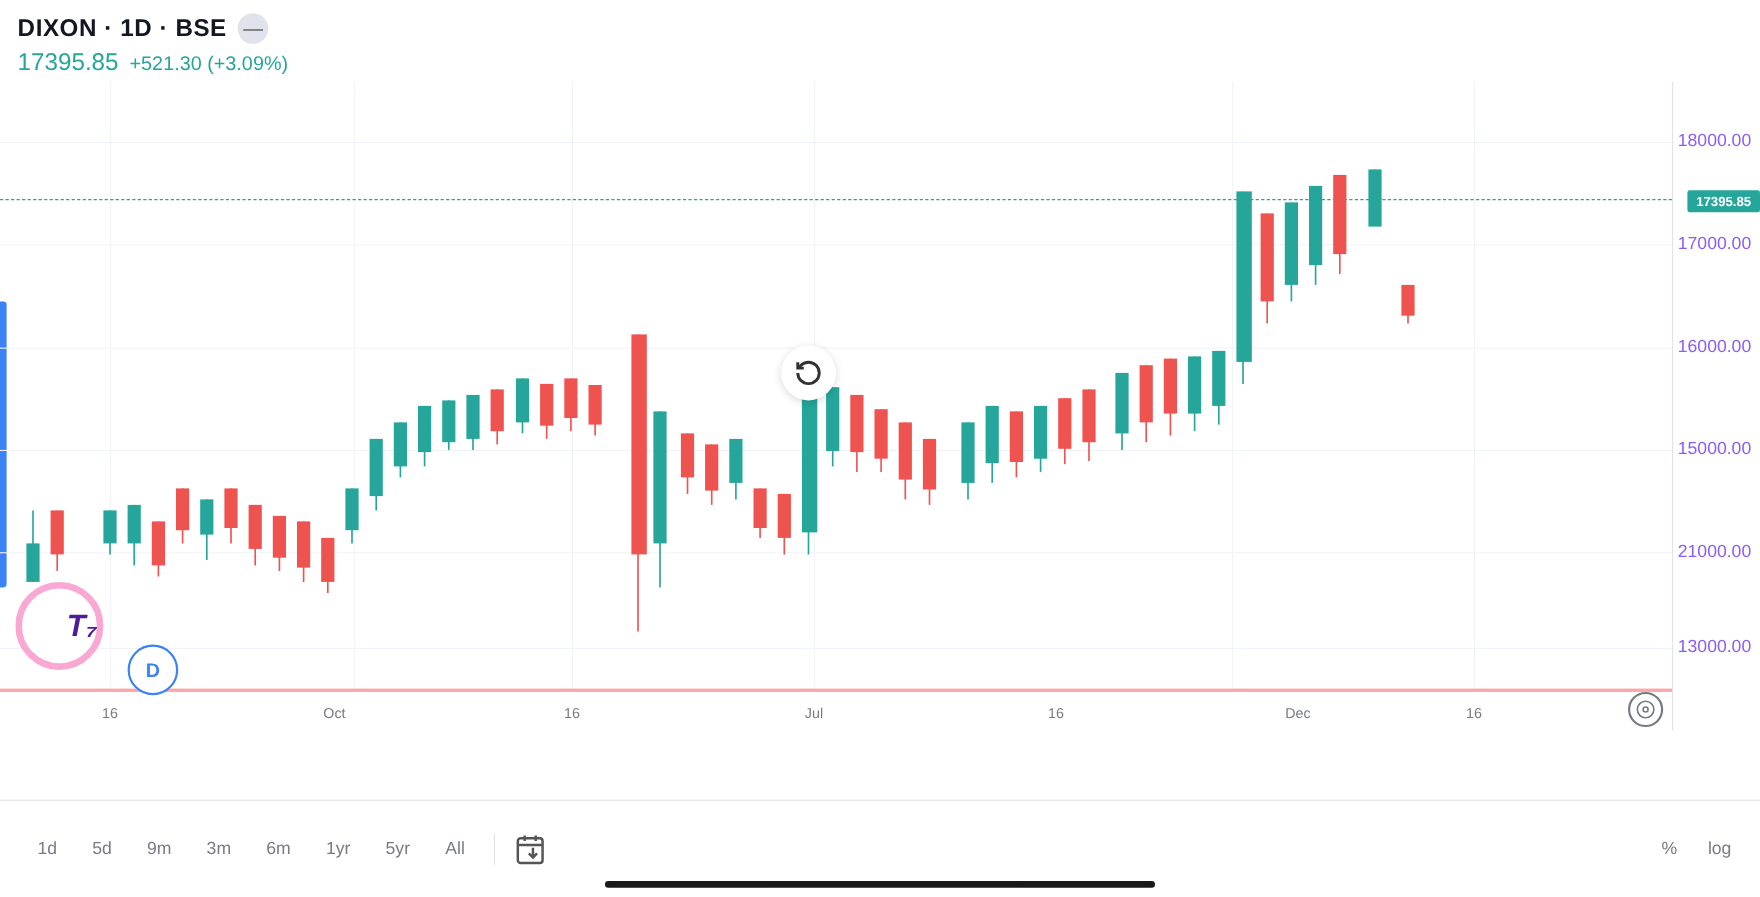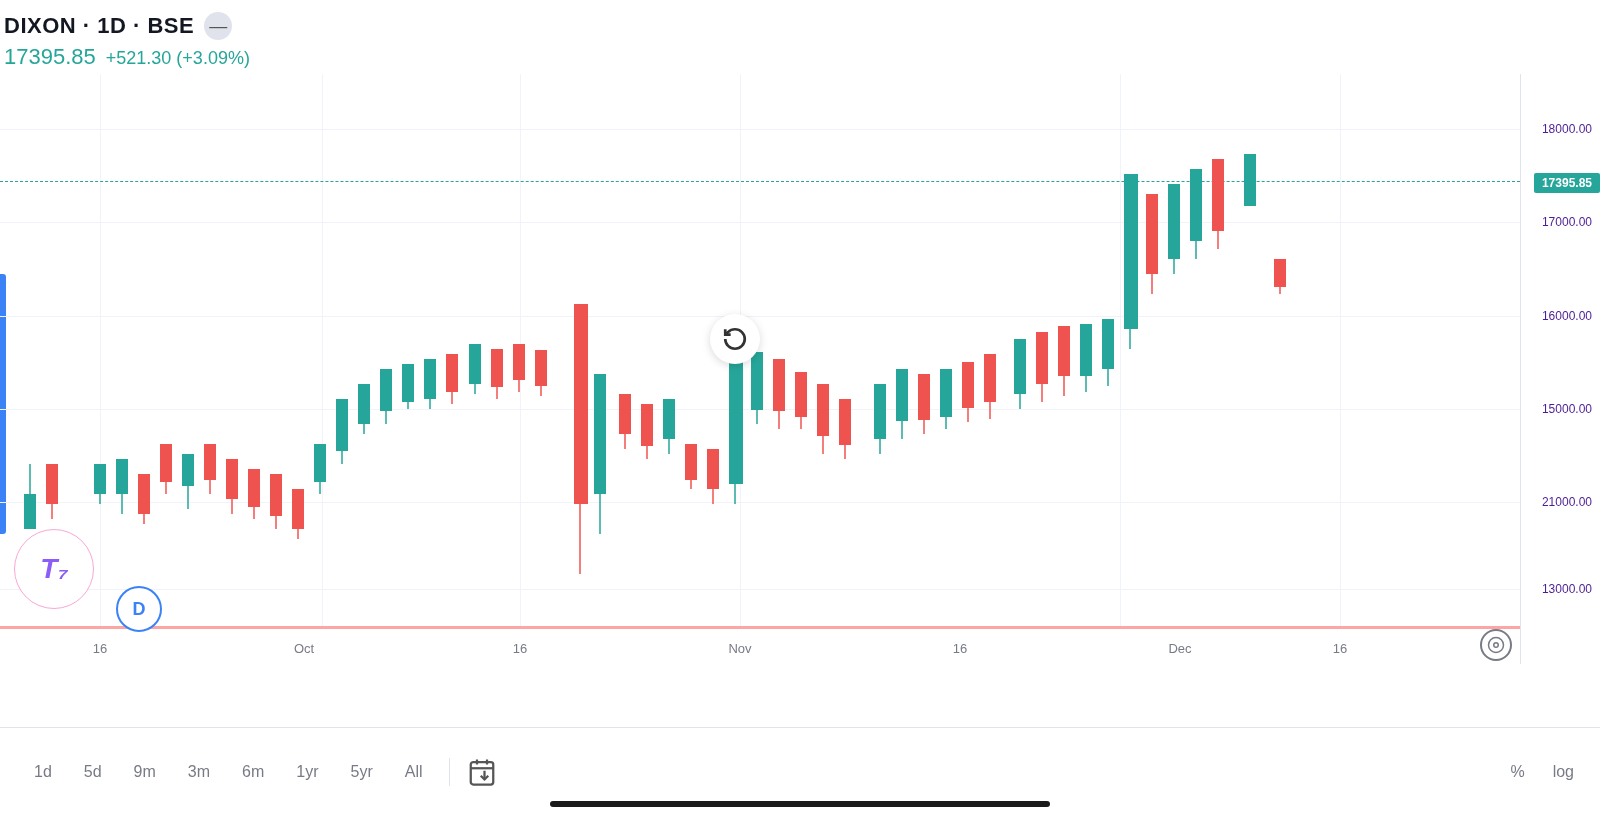--- a/index.html
+++ b/index.html
@@ -7,21 +7,21 @@
       width: 1600px;
       height: 815px;
       background: #ffffff;
       font-family: -apple-system, BlinkMacSystemFont, 'Segoe UI', sans-serif;
       overflow: hidden;
       position: relative;
     }
 
     
     .chart-header {
-      padding: 12px 4px 4px;
+      padding: 12px 16px 4px;
       position: relative;
       z-index: 10;
     }
     .chart-title-row {
       display: flex;
       align-items: center;
       gap: 10px;
       margin-bottom: 4px;
     }
     .chart-title {
@@ -71,22 +71,22 @@
       position: absolute;
       right: 0;
       top: 0;
       width: 80px;
       height: 100%;
       border-left: 1px solid #e0e3eb;
     }
     .y-label {
       position: absolute;
       right: 8px;
-      font-size: 12px;
-      color: #4c1d95;
+      font-size: 16px;
+      color: #8b5cf6;
       transform: translateY(-50%);
       white-space: nowrap;
       margin-left: 15px;
     }
 
     
     .price-badge {
       position: absolute;
       right: 0;
       background: #26a69a;
@@ -168,28 +168,28 @@
       z-index: 20;
     }
 
     
     .tv-logo {
       position: absolute;
       left: 14px;
       width: 80px;
       height: 80px;
       border-radius: 50%;
-      border: 1px solid #f9a8d4;
+      border: 6px solid #f9a8d4;
       background: white;
       display: flex;
       align-items: center;
-      justify-content: center;
+      justify-content: flex-end;
       font-size: 26px;
       font-weight: 900;
-      color: #8b5cf6;
+      color: #4c1d95;
       z-index: 20;
     }
 
     
     .d-badge {
       position: absolute;
       width: 46px;
       height: 46px;
       border-radius: 50%;
       border: 2px solid #3b82f6;
@@ -514,21 +514,21 @@
     <span class="y-label" style="top: 428px;">21000.00</span>
     <span class="y-label" style="top: 515px;">13000.00</span>
 
     <div class="price-badge" style="top: 99px;">17395.85</div>
   </div>
 
   <div class="x-axis">
     <span class="x-label" style="left: 100px;">16</span>
     <span class="x-label" style="left: 304px;">Oct</span>
     <span class="x-label" style="left: 520px;">16</span>
-    <span class="x-label" style="left: 740px;">Nov</span>
+    <span class="x-label" style="left: 740px;">Jul</span>
     <span class="x-label" style="left: 960px;">16</span>
     <span class="x-label" style="left: 1180px;">Dec</span>
     <span class="x-label" style="left: 1340px;">16</span>
   </div>
 
   <div class="goto-icon" style="bottom: 3px; right: 88px;">
     <svg width="18" height="18" viewBox="0 0 24 24" fill="none" stroke="#787b86" stroke-width="2">
       <circle cx="12" cy="12" r="10"></circle>
       <circle cx="12" cy="12" r="3"></circle>
     </svg>

